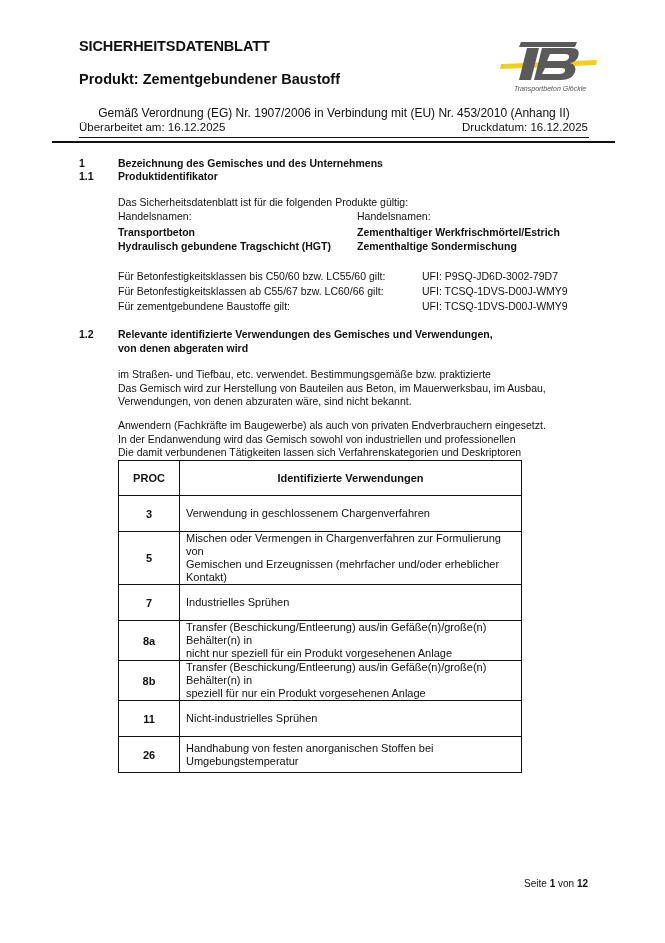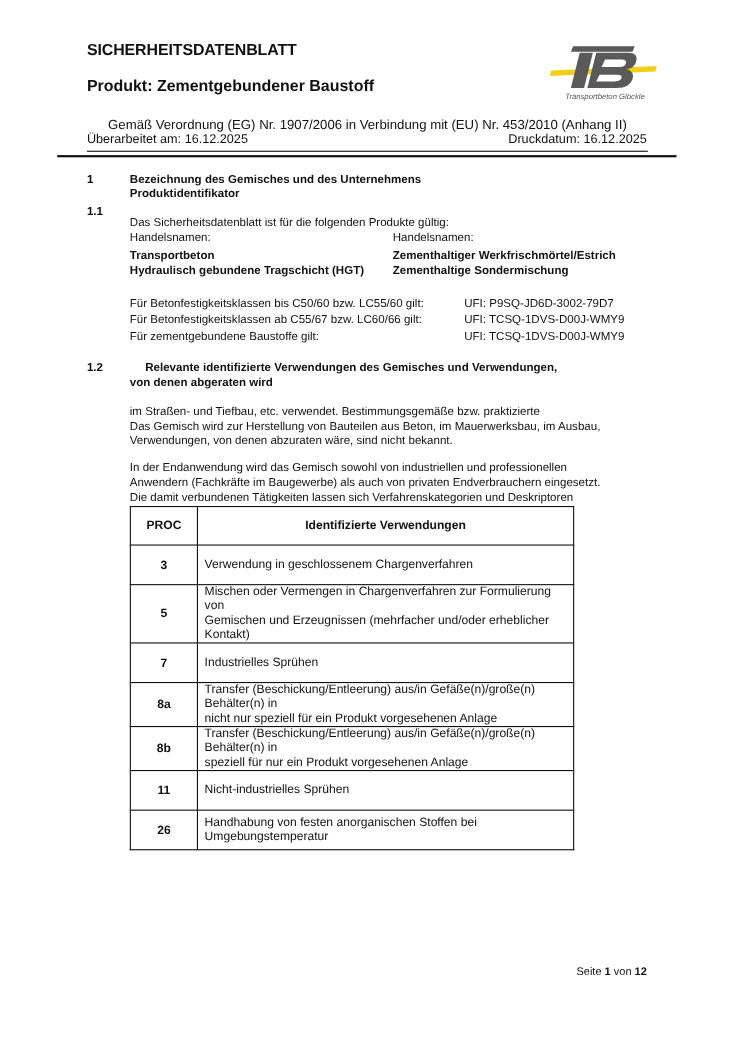--- a/index.html
+++ b/index.html
@@ -52,51 +52,51 @@
   <div class="logo-caption">Transportbeton Glöckle</div>
 </div>
 
 <div class="abs reg-line">Gemäß Verordnung (EG) Nr. 1907/2006 in Verbindung mit (EU) Nr. 453/2010 (Anhang II)</div>
 <div class="abs revised">Überarbeitet am: 16.12.2025</div>
 <div class="abs printdate">Druckdatum: 16.12.2025</div>
 <div class="abs thick-rule"></div>
 
 <div class="abs sec-num" style="left:79px; top:157px;">1</div>
 <div class="abs sec-title" style="left:118px; top:157px;">Bezeichnung des Gemisches und des Unternehmens</div>
-<div class="abs sec-num" style="left:79px; top:186px;">1.1</div>
+<div class="abs sec-num" style="left:79px; top:170px;">1.1</div>
 <div class="abs sec-title" style="left:118px; top:170px;">Produktidentifikator</div>
 
 <div class="abs txt" style="left:118px; top:196px;">Das Sicherheitsdatenblatt ist für die folgenden Produkte gültig:</div>
 <div class="abs txt" style="left:118px; top:210px;">Handelsnamen:</div>
 <div class="abs txt" style="left:357px; top:210px;">Handelsnamen:</div>
 <div class="abs txt bold" style="left:118px; top:226px;">Transportbeton</div>
 <div class="abs txt bold" style="left:118px; top:240px;">Hydraulisch gebundene Tragschicht (HGT)</div>
 <div class="abs txt bold" style="left:357px; top:226px;">Zementhaltiger Werkfrischmörtel/Estrich</div>
 <div class="abs txt bold" style="left:357px; top:240px;">Zementhaltige Sondermischung</div>
 
 <div class="abs txt" style="left:118px; top:270px;">Für Betonfestigkeitsklassen bis C50/60 bzw. LC55/60 gilt:</div>
 <div class="abs txt" style="left:422px; top:270px;">UFI: P9SQ-JD6D-3002-79D7</div>
 <div class="abs txt" style="left:118px; top:285px;">Für Betonfestigkeitsklassen ab C55/67 bzw. LC60/66 gilt:</div>
 <div class="abs txt" style="left:422px; top:285px;">UFI: TCSQ-1DVS-D00J-WMY9</div>
 <div class="abs txt" style="left:118px; top:300px;">Für zementgebundene Baustoffe gilt:</div>
 <div class="abs txt" style="left:422px; top:300px;">UFI: TCSQ-1DVS-D00J-WMY9</div>
 
 <div class="abs sec-num" style="left:79px; top:328px;">1.2</div>
-<div class="abs sec-title" style="left:132px; top:328px;">Relevante identifizierte Verwendungen des Gemisches und Verwendungen,</div>
+<div class="abs sec-title" style="left:118px; top:328px;">Relevante identifizierte Verwendungen des Gemisches und Verwendungen,</div>
 <div class="abs sec-title" style="left:118px; top:342px;">von denen abgeraten wird</div>
 
 <div class="abs txt" style="left:118px; top:368px;">
   <div>im Straßen- und Tiefbau, etc. verwendet. Bestimmungsgemäße bzw. praktizierte</div>
   <div>Das Gemisch wird zur Herstellung von Bauteilen aus Beton, im Mauerwerksbau, im Ausbau,</div>
   <div>Verwendungen, von denen abzuraten wäre, sind nicht bekannt.</div>
 </div>
 
 <div class="abs txt" style="left:118px; top:419px;">
+  <div>Anwendern (Fachkräfte im Baugewerbe) als auch von privaten Endverbrauchern eingesetzt.</div>
   <div>In der Endanwendung wird das Gemisch sowohl von industriellen und professionellen</div>
-  <div>Anwendern (Fachkräfte im Baugewerbe) als auch von privaten Endverbrauchern eingesetzt.</div>
   <div>Die damit verbundenen Tätigkeiten lassen sich Verfahrenskategorien und Deskriptoren</div>
 </div>
 
 <table class="proc">
   <tbody>
       <tr>
     <th style="width:48px;">PROC</th>
     <th>Identifizierte Verwendungen</th>
   </tr>
   <tr style="height:36px;">

